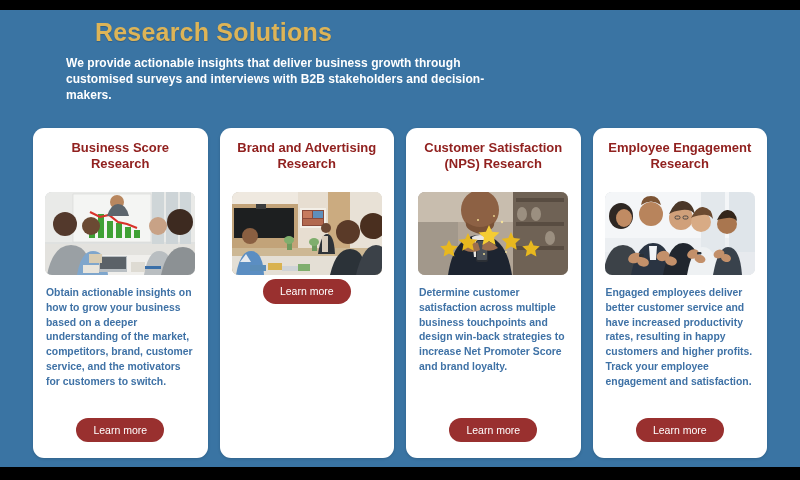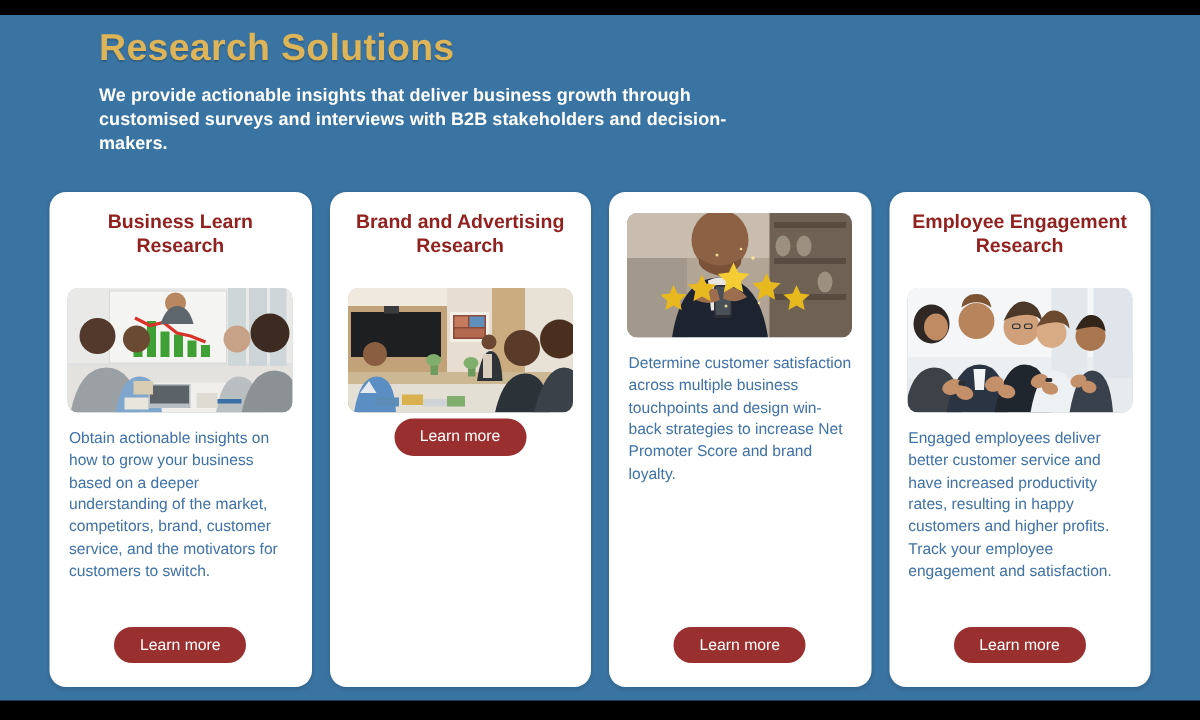--- a/index.html
+++ b/index.html
@@ -37,20 +37,21 @@
     width: 420px;
   }
 
   .page-title {
     font-size: 25px;
     font-weight: bold;
     color: #ddb457;
     letter-spacing: 0.2px;
     line-height: 1.15;
     text-shadow: 0 1px 1px rgba(0,0,0,0.18);
+    margin-left: 29px;
   }
 
   .page-subtitle {
     margin-top: 9px;
     font-size: 12px;
     font-weight: bold;
     color: #ffffff;
     line-height: 1.33;
     letter-spacing: 0.05px;
   }
@@ -97,21 +98,21 @@
     border-radius: 7px;
     overflow: hidden;
     background: #c8ccd0;
   }
 
   .card-thumb svg { display: block; width: 100%; height: 100%; }
 
   .card-body {
     margin-top: 11px;
     font-size: 10.4px;
-    font-weight: normal;
+    font-weight: bold;
     color: #3f72a6;
     line-height: 1.42;
     padding: 0 2px 0 3px;
     flex: 1 1 auto;
   }
 
   .card-footer {
     padding: 4px 0 16px 0;
     display: flex;
     justify-content: center;
@@ -138,21 +139,21 @@
   <div class="stage">
 
     <div class="header">
       <div class="page-title">Research Solutions</div>
       <div class="page-subtitle">We provide actionable insights that deliver business growth through customised surveys and interviews with B2B stakeholders and decision-makers.</div>
     </div>
 
     <div class="card-row">
 
       <div class="card">
-        <div class="card-title">Business Learn Research</div>
+        <div class="card-title">Business Score Research</div>
         <div class="card-thumb">
           <svg viewBox="0 0 150 83" preserveAspectRatio="none" aria-hidden="true">
             <rect x="0" y="0" width="150" height="83" fill="#dfe1e0"></rect>
             <rect x="0" y="0" width="150" height="50" fill="#e9eae8"></rect>
             <rect x="28" y="2" width="78" height="48" fill="#f4f5f3" stroke="#d6d8d5" stroke-width="0.6"></rect>
             <rect x="107" y="0" width="12" height="52" fill="#cfd6d8"></rect>
             <rect x="121" y="0" width="12" height="52" fill="#cdd4d7"></rect>
             <rect x="135" y="0" width="11" height="52" fill="#cfd6d9"></rect>
             <rect x="44" y="26" width="6" height="20" fill="#3fa135"></rect>
             <rect x="53" y="22" width="6" height="24" fill="#3fa135"></rect>
@@ -226,20 +227,21 @@
             <rect x="80" y="52" width="5" height="7" fill="#6e9a5e"></rect>
             <ellipse cx="82" cy="50" rx="5" ry="4" fill="#7fae6d"></ellipse>
           </svg>
         </div>
         <div class="card-footer">
           <button class="learn-more">Learn more</button>
         </div>
       </div>
 
       <div class="card">
+        <div class="card-title">Customer Satisfaction (NPS) Research</div>
         <div class="card-thumb">
           <svg viewBox="0 0 150 83" preserveAspectRatio="none" aria-hidden="true">
             <rect x="0" y="0" width="150" height="83" fill="#b2a596"></rect>
             <rect x="0" y="0" width="150" height="30" fill="#c8bdae"></rect>
             <rect x="95" y="0" width="55" height="83" fill="#6f6255"></rect>
             <rect x="98" y="6" width="48" height="4" fill="#584c41"></rect>
             <rect x="98" y="30" width="48" height="4" fill="#584c41"></rect>
             <rect x="98" y="54" width="48" height="4" fill="#584c41"></rect>
             <ellipse cx="104" cy="22" rx="5" ry="7" fill="#9b8f80"></ellipse>
             <ellipse cx="118" cy="22" rx="5" ry="7" fill="#9b8f80"></ellipse>

